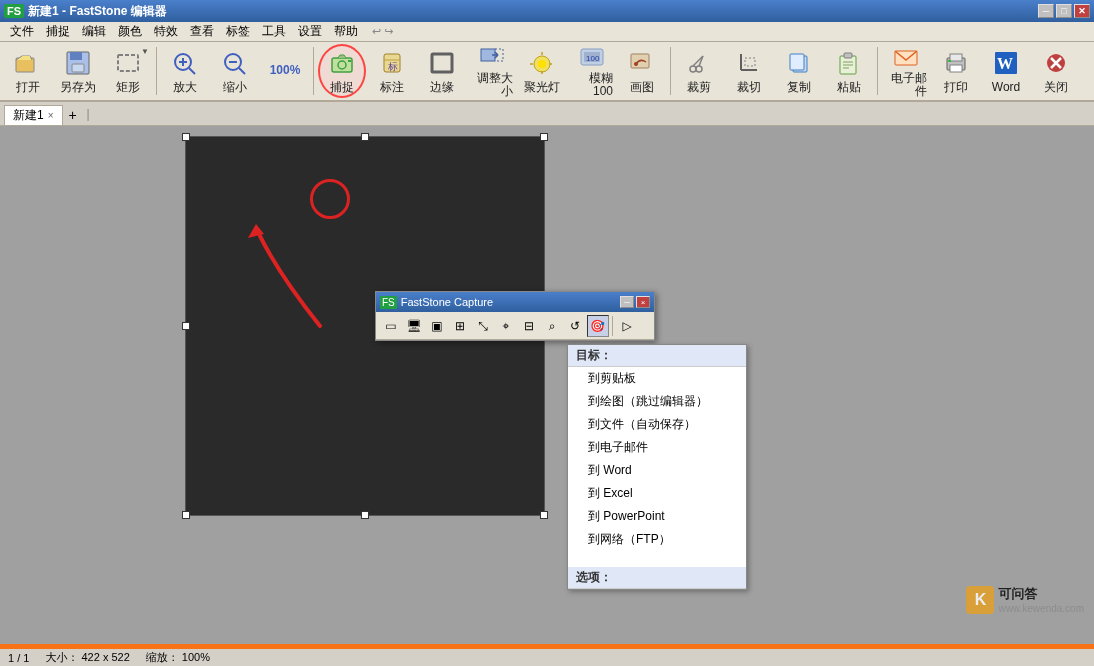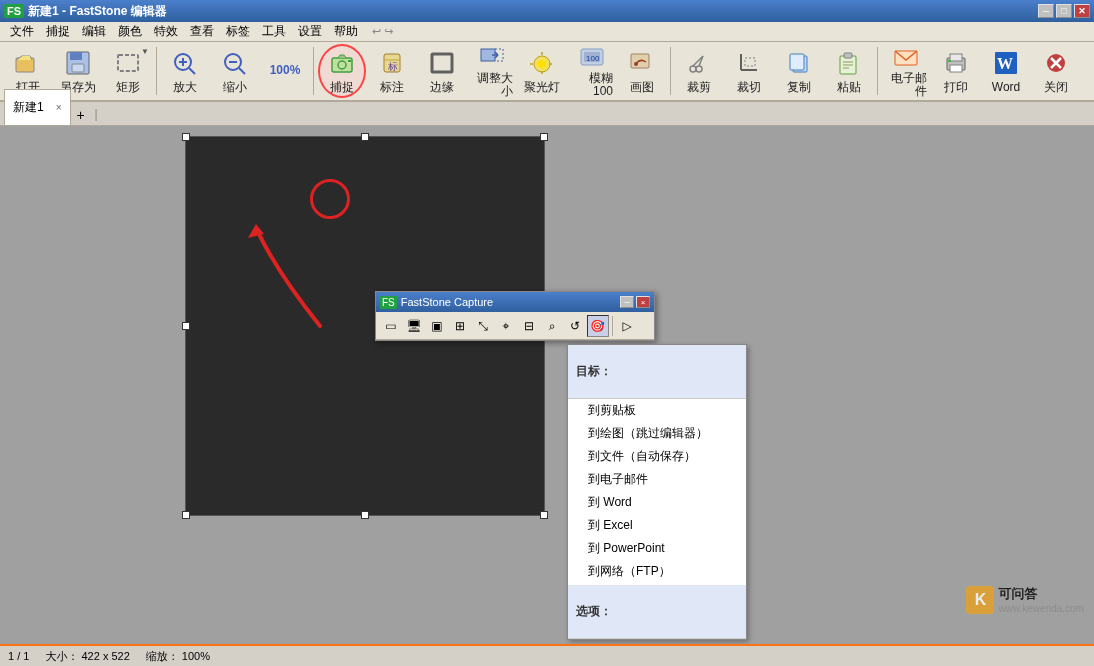--- a/index.html
+++ b/index.html
@@ -90,28 +90,28 @@
     
     #tabbar {
       height: 24px;
       background: #d4d0c8;
       display: flex;
       align-items: flex-end;
       padding: 0 4px;
       border-bottom: 1px solid #b0a898;
     }
     .tab {
-      height: 36px;
+      height: 20px;
       background: #e8e4d8;
       border: 1px solid #b0a898;
       border-bottom: none;
       padding: 0 8px;
       display: flex;
       align-items: center;
-      gap: 12px;
+      gap: 4px;
       font-size: 12px;
       cursor: pointer;
       margin-top: 44px;
     }
     .tab.active { background: #ffffff; }
     .tab-close { font-size: 10px; cursor: pointer; color: #666; }
     .tab-add { width: 20px; height: 20px; display: flex; align-items: center; justify-content: center; cursor: pointer; font-size: 14px; }
 
     
     #main-area {
@@ -192,21 +192,21 @@
       top: 218px;
       width: 180px;
       background: white;
       border: 1px solid #888;
       box-shadow: 2px 2px 5px rgba(0,0,0,0.3);
       z-index: 200;
       font-size: 12px;
     }
     .dropdown-section-label {
       background: #e0e8f8;
-      padding: 18px 8px;
+      padding: 2px 8px;
       font-weight: bold;
       color: #333;
       border-bottom: 1px solid #ccc;
     }
     .dropdown-item {
       padding: 3px 8px 3px 20px;
       cursor: pointer;
       white-space: nowrap;
       position: relative;
     }
@@ -241,21 +241,21 @@
       z-index: 50;
     }
 
     
     #statusbar {
       height: 22px;
       background: #d4d0c8;
       display: flex;
       align-items: center;
       padding: 4px 8px;
-      border-top: 2px solid #f97316;
+      border-top: 5px solid #f97316;
       font-size: 11px;
       gap: 16px;
       position: absolute;
       bottom: 0;
       left: 0;
       width: 1094px;
     }
 
     
     #watermark {
@@ -597,21 +597,21 @@
   <div id="dropdown-menu">
     <div class="dropdown-section-label">目标：</div>
     <div class="dropdown-item">到剪贴板</div>
     <div class="dropdown-item">到绘图（跳过编辑器）</div>
     <div class="dropdown-item">到文件（自动保存）</div>
     <div class="dropdown-item">到电子邮件</div>
     <div class="dropdown-item">到 Word</div>
     <div class="dropdown-item">到 Excel</div>
     <div class="dropdown-item">到 PowerPoint</div>
     <div class="dropdown-item">到网络（FTP）</div>
-    <div class="dropdown-section-label" style="margin-top:2px;">选项：</div>
+    <div class="dropdown-section-label" style="margin-top:16px;">选项：</div>
 
   </div>
 
   <div id="watermark" style="display:flex;align-items:center;gap:4px;">
     <div style="width:28px;height:28px;background:#e8a020;border-radius:4px;display:flex;align-items:center;justify-content:center;font-size:16px;font-weight:bold;color:white;">K</div>
     <div style="display:flex;flex-direction:column;">
       <span style="font-size:13px;font-weight:bold;color:#000000;">可问答</span>
       <span style="font-size:10px;color:#888;">www.kewenda.com</span>
     </div>
   </div>

